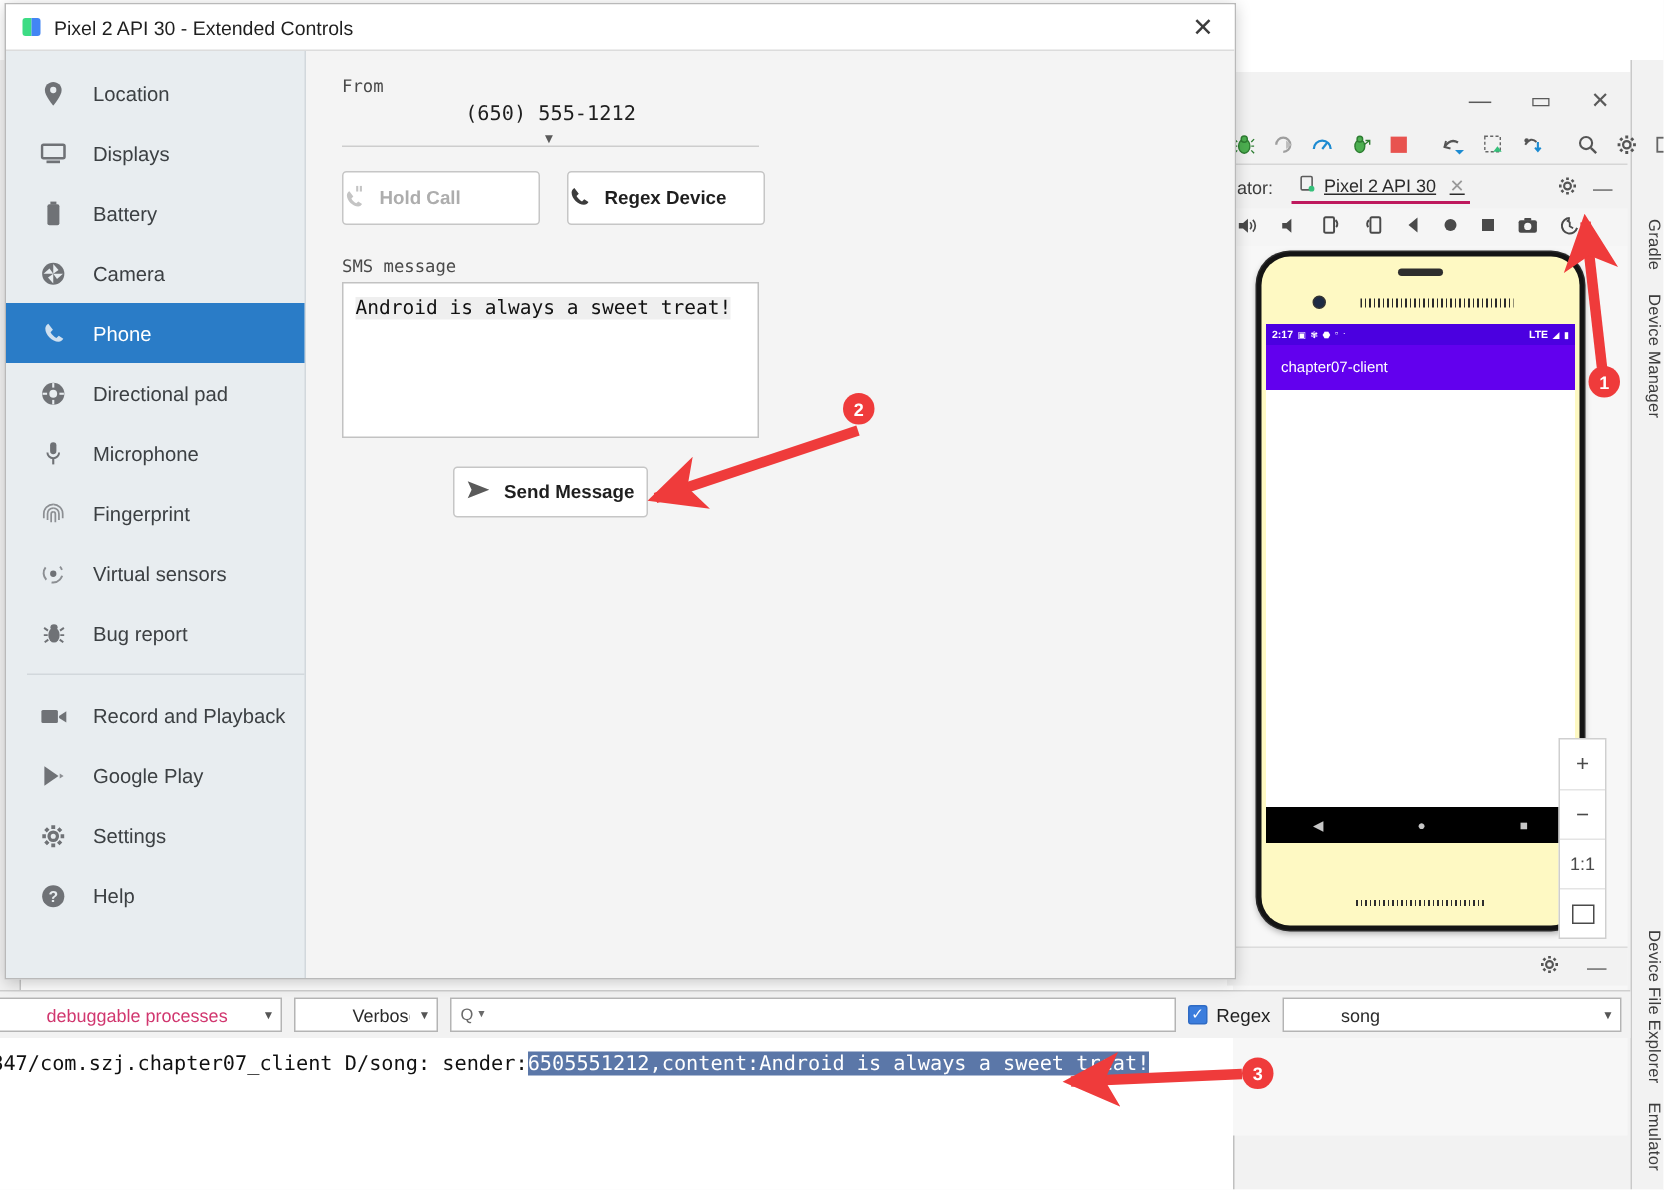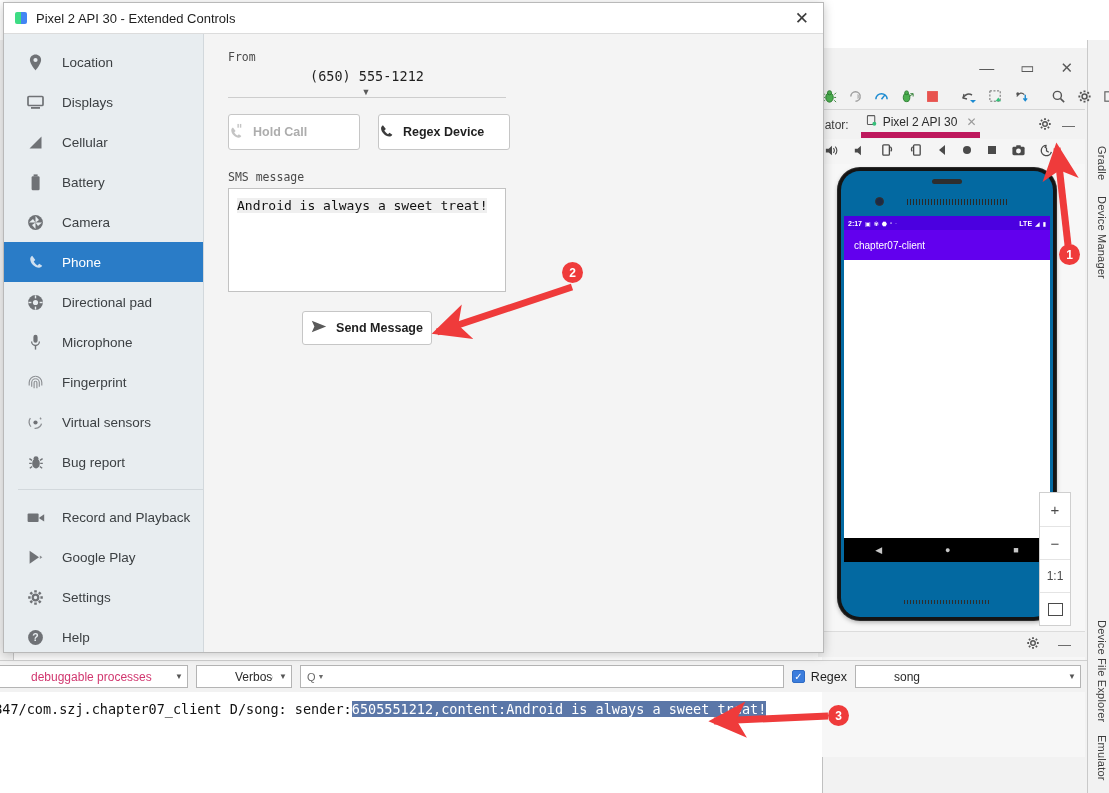--- a/index.html
+++ b/index.html
@@ -33,37 +33,37 @@
   .ide-toolbar { position:absolute; left:818px; top:84px; right:24px; height:26px;
       display:flex; align-items:center; gap:11px; padding-left:4px;
       border-bottom:1px solid #d6d6d6; background:#f2f2f2; }
   .tb-ic { width:16px; height:16px; display:flex; align-items:center; justify-content:center;
       font-size:13px; }
 
   .emu-tabbar { position:absolute; left:818px; top:112px; right:24px; height:26px;
       display:flex; align-items:center; background:#f2f2f2; font-size:12px; color:#2b2b2b; }
   .emu-tabbar .lbl { padding-left:4px; color:#3c3c3c; }
   .emu-tab { display:flex; align-items:center; gap:5px; margin-left:12px; padding:2px 4px;
-      border-bottom:6px solid #be185d; }
+      border-bottom:2px solid #be185d;text-decoration:underline; }
   .emu-tab .x { color:#999; font-size:12px; margin-left:4px; }
   .emu-tabbar .spacer { flex:1; }
   .emu-tabbar .gear, .emu-tabbar .min { color:#5a5a5a; font-size:13px; margin-right:10px; }
 
   .emu-devbar { position:absolute; left:818px; top:139px; right:24px; height:25px;
       display:flex; align-items:center; gap:13px; padding-left:6px;
       background:#f5f5f5; color:#4a4a4a; font-size:13px; }
 
   
   .emu-stage { position:absolute; left:822px; top:164px; right:24px; bottom:36px;
       background:#f7f7f7; }
   .phone { position:absolute; left:16px; top:4px; width:218px; height:452px;
       background:#141414; border-radius:22px;
       box-shadow: 0 0 0 1px #2a2a2a, 0 2px 5px rgba(0,0,0,.35); }
   .phone-inner { position:absolute; left:3px; top:3px; right:3px; bottom:3px;
-      background:#0369a1; border-radius:19px; overflow:hidden; }
+      background:#fef9c3; border-radius:19px; overflow:hidden; }
   .phone-speaker { position:absolute; left:50%; top:8px; transform:translateX(-50%);
       width:30px; height:5px; background:#2e2e2e; border-radius:3px; }
   .phone-cam { position:absolute; left:34px; top:26px; width:9px; height:9px;
       border-radius:50%; background:#1d2a44; border:1px solid #333; }
   .phone-grille { position:absolute; left:66px; top:28px; width:102px; height:6px;
       background:repeating-linear-gradient(to right,#2a2a2a 0 1px,transparent 1px 3px); }
   .scr { position:absolute; left:3px; top:45px; right:3px; height:322px; background:#fff; }
   .scr-status { height:14px; background:#4b00e0; display:flex; align-items:center;
       padding:0 4px; color:#fff; font-size:7px; gap:3px; }
   .scr-status .t { font-weight:bold; }
@@ -467,28 +467,20 @@
           <span class="ic">
             <svg width="17" height="15" viewBox="0 0 17 15">
                 <rect x="1" y="1.5" width="15" height="9" rx="1" fill="none" stroke="#6f7276" stroke-width="1.7"></rect>
                 <rect x="4" y="12" width="9" height="1.8" fill="#6f7276"></rect>
               </svg>
           </span>
           <span>Displays</span>
         </div>
         <div class="it">
           <span class="ic">
-            <svg width="16" height="15" viewBox="0 0 16 15">
-                <path d="M1.5 13.5 L13.5 13.5 L13.5 1.5z" fill="#6f7276"></path>
-              </svg>
-          </span>
-          <span>Cellular</span>
-        </div>
-        <div class="it">
-          <span class="ic">
             <svg width="11" height="17" viewBox="0 0 11 17">
                 <rect x="3.6" y="0.4" width="4" height="2" fill="#6f7276"></rect>
                 <rect x="1.6" y="2.2" width="8" height="14" rx="1.3" fill="#6f7276"></rect>
               </svg>
           </span>
           <span>Battery</span>
         </div>
         <div class="it">
           <span class="ic">
             <svg width="17" height="17" viewBox="0 0 17 17">

